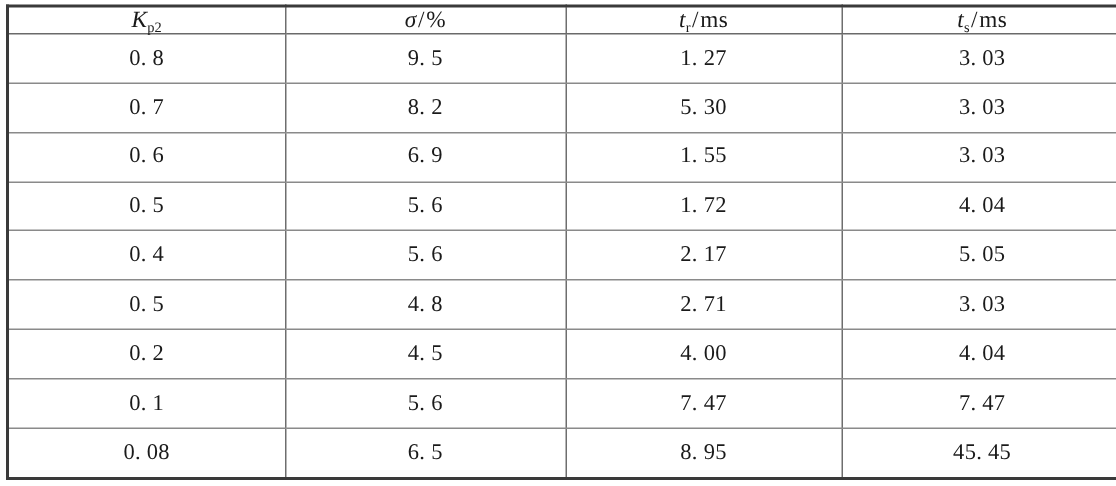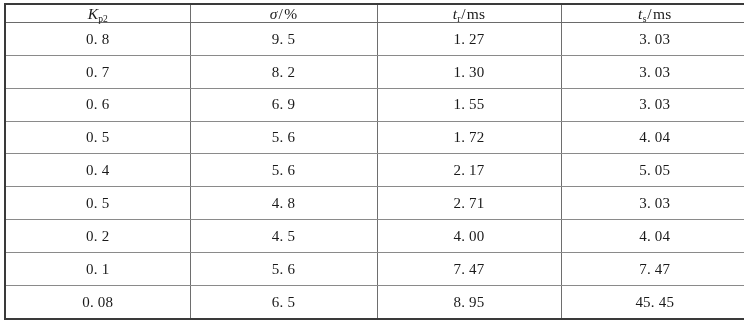--- a/index.html
+++ b/index.html
@@ -122,21 +122,21 @@
     <tbody>
       <tr>
         <td>0. 8</td>
         <td>9. 5</td>
         <td>1. 27</td>
         <td>3. 03</td>
       </tr>
       <tr>
         <td>0. 7</td>
         <td>8. 2</td>
-        <td>1. 30</td>
+        <td>5. 30</td>
         <td>3. 03</td>
       </tr>
       <tr>
         <td>0. 6</td>
         <td>6. 9</td>
         <td>1. 55</td>
         <td>3. 03</td>
       </tr>
       <tr>
         <td>0. 5</td>

